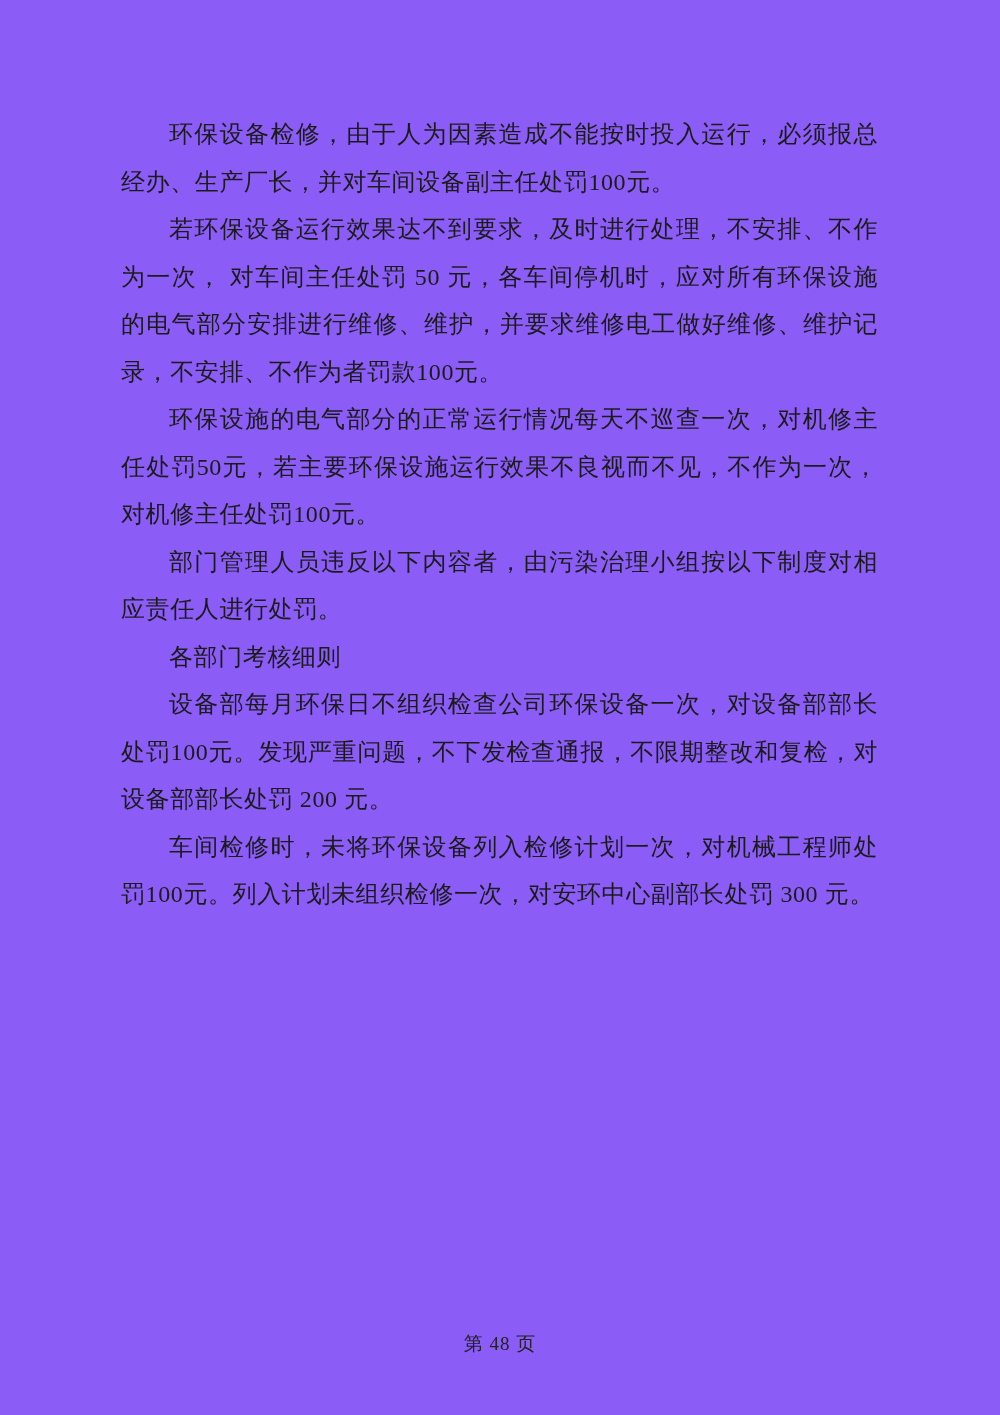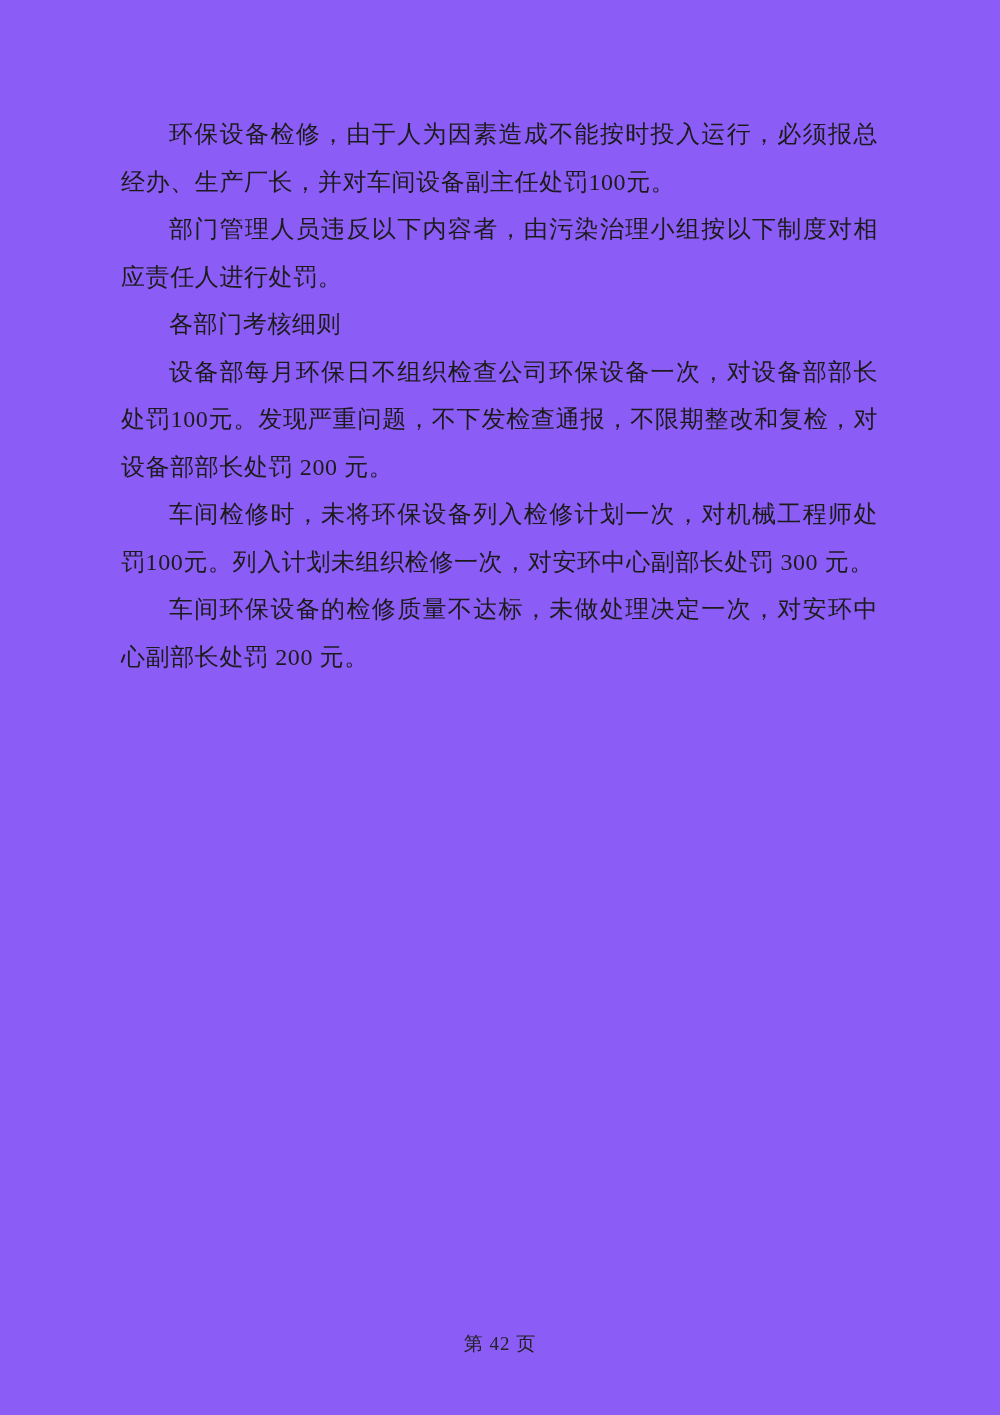--- a/index.html
+++ b/index.html
@@ -42,20 +42,21 @@
     line-height: 28px;
     letter-spacing: 1px;
   }
 </style>
 </head>
 <body>
 
 <div class="page">
   <div class="content">
     <p class="para">环保设备检修，由于人为因素造成不能按时投入运行，必须报总经办、生产厂长，并对车间设备副主任处罚100元。</p>
+    <p class="para">若环保设备运行效果达不到要求，及时进行处理，不安排、不作为一次， 对车间主任处罚 50 元，各车间停机时，应对所有环保设施的电气部分安排进行维修、维护，并要求维修电工做好维修、维护记录，不安排、不作为者罚款100元。</p>
+    <p class="para">环保设施的电气部分的正常运行情况每天不巡查一次，对机修主任处罚50元，若主要环保设施运行效果不良视而不见，不作为一次，对机修主任处罚100元。</p>
     <p class="para">部门管理人员违反以下内容者，由污染治理小组按以下制度对相应责任人进行处罚。</p>
     <p class="para">各部门考核细则</p>
     <p class="para">设备部每月环保日不组织检查公司环保设备一次，对设备部部长处罚100元。发现严重问题，不下发检查通报，不限期整改和复检，对设备部部长处罚 200 元。</p>
     <p class="para">车间检修时，未将环保设备列入检修计划一次，对机械工程师处罚100元。列入计划未组织检修一次，对安环中心副部长处罚 300 元。</p>
-    <p class="para">车间环保设备的检修质量不达标，未做处理决定一次，对安环中心副部长处罚 200 元。</p>
   </div>
-  <div class="footer">第 42 页</div>
+  <div class="footer">第 48 页</div>
 </div>
 
 </body></html>

